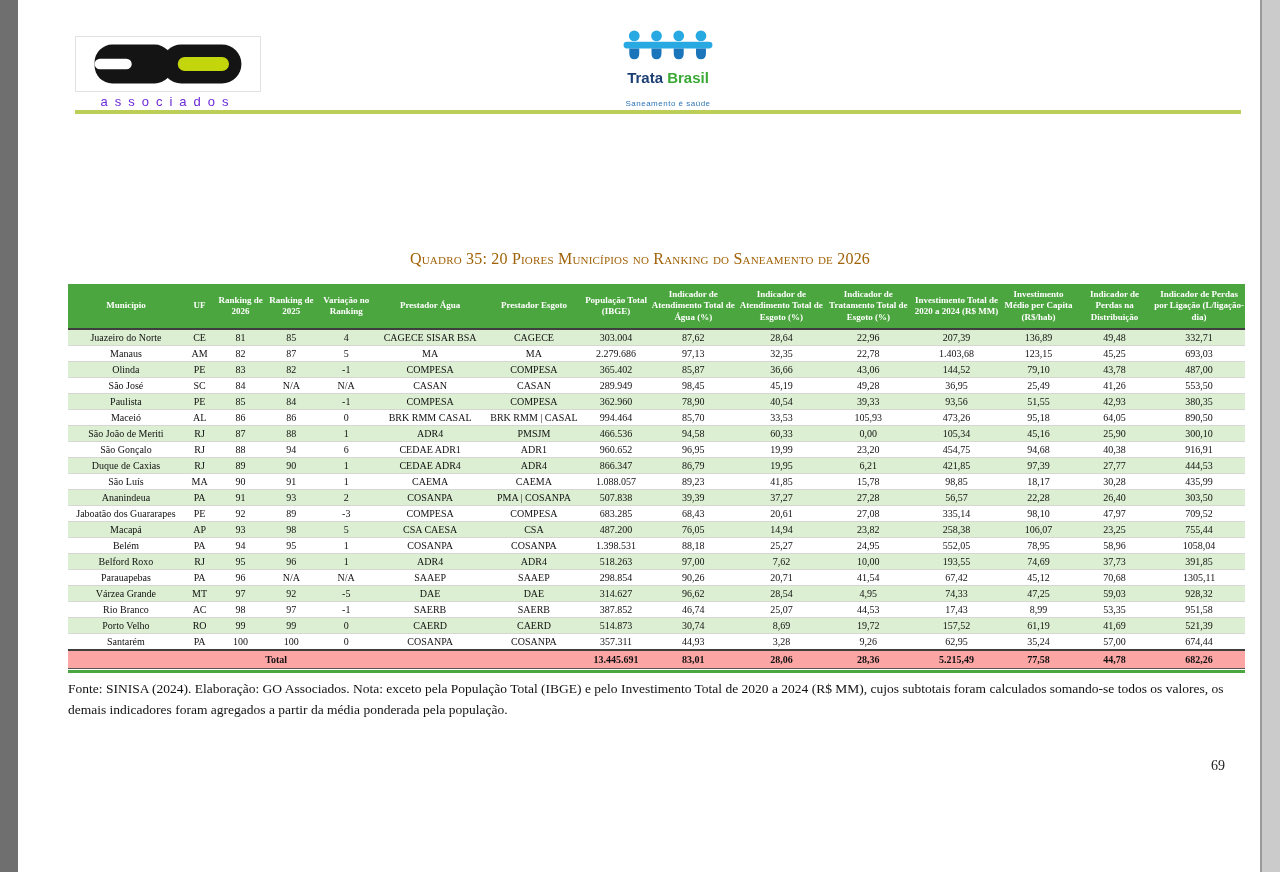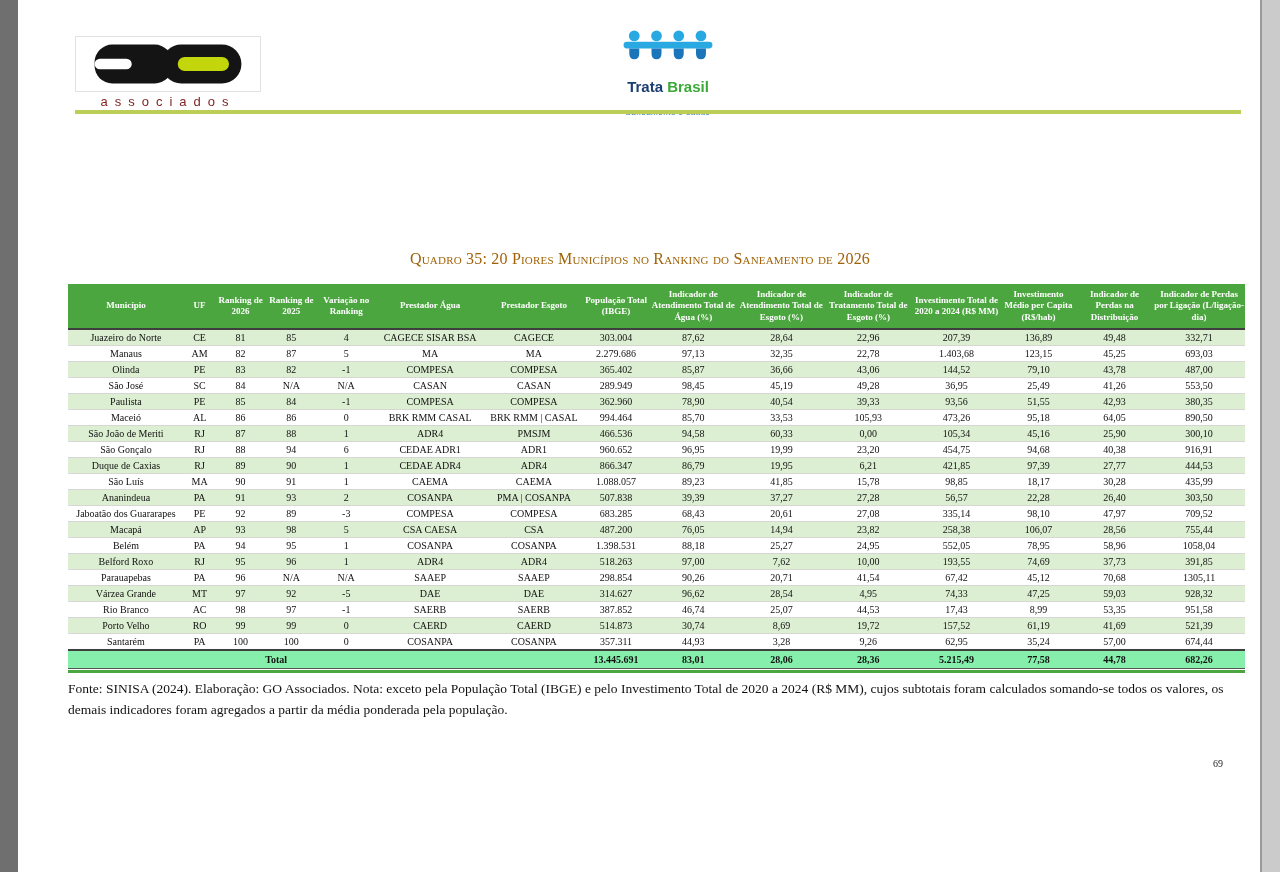--- a/index.html
+++ b/index.html
@@ -22,28 +22,28 @@
 
   
   .go-logo-box {
     position:absolute; left:57px; top:36px; width:186px; height:56px;
     background:#fff; border:1px solid #e2e2e2;
     display:flex; align-items:center; justify-content:center;
   }
   .go-associados {
     position:absolute; left:57px; top:94px; width:186px;
     text-align:center; font-family:"Liberation Sans",sans-serif;
-    font-size:13px; letter-spacing:7px; color:#7f1d1d;
+    font-size:13px; letter-spacing:7px; color:#6d28d9;
   }
   .trata-logo {
     position:absolute; left:585px; top:30px; width:130px;
     text-align:center; font-family:"Liberation Sans",sans-serif;
   }
   .trata-logo svg { display:block; margin:0 auto; }
-  .trata-name { font-size:15px; font-weight:bold; line-height:16px; margin-top:15px; }
+  .trata-name { font-size:15px; font-weight:bold; line-height:16px; margin-top:6px; }
   .trata-name .t1 { color:#1b3e73; }
   .trata-name .t2 { color:#3aa935; }
   .trata-tagline { font-size:8px; color:#2e75b6; margin-top:13px; letter-spacing:0.5px; }
 
   .green-rule {
     position:absolute; left:57px; top:110px; width:1166px; height:4px;
     background:#bcce55;
   }
 
   
@@ -66,34 +66,34 @@
   table.rank-table thead { border-bottom:2px solid #3f3f3f; }
   table.rank-table td {
     font-size:10px; line-height:11px; padding:2px 1px;
     text-align:center; vertical-align:middle; color:#111;
     white-space:nowrap; overflow:visible;
   }
   table.rank-table tbody tr { border-bottom:1px solid #d6d6d6; }
   table.rank-table tbody tr:nth-child(odd) { background:#dcefd2; }
   table.rank-table tbody tr:nth-child(even) { background:#ffffff; }
   table.rank-table tfoot tr {
-    background:#86efac;
+    background:#fca5a5;
     border-top:2px solid #3f3f3f; border-bottom:1px solid #555;
   }
   table.rank-table tfoot td { font-weight:bold; font-size:10px; padding:3px 1px; }
   .table-underline { width:1177px; height:3px; background:#4ca63f; margin-top:1px; }
 
   .footnote {
     margin-top:6px; width:1177px;
     font-size:13.5px; line-height:1.55; color:#111;
   }
 
   .page-number {
     position:absolute; left:1180px; top:758px; width:40px;
-    text-align:center; font-size:10px; color:#222;
+    text-align:center; font-size:14px; color:#222;
   }
 </style>
 </head>
 <body>
 
 <div class="left-strip"></div>
 
 <div class="page">
 
   <div class="go-logo-box">
@@ -379,21 +379,21 @@
             <td>98</td>
             <td>5</td>
             <td>CSA CAESA</td>
             <td>CSA</td>
             <td>487.200</td>
             <td>76,05</td>
             <td>14,94</td>
             <td>23,82</td>
             <td>258,38</td>
             <td>106,07</td>
-            <td>28,56</td>
+            <td>23,25</td>
             <td>755,44</td>
           </tr>
           <tr>
             <td>Belém</td>
             <td>PA</td>
             <td>94</td>
             <td>95</td>
             <td>1</td>
             <td>COSANPA</td>
             <td>COSANPA</td>

